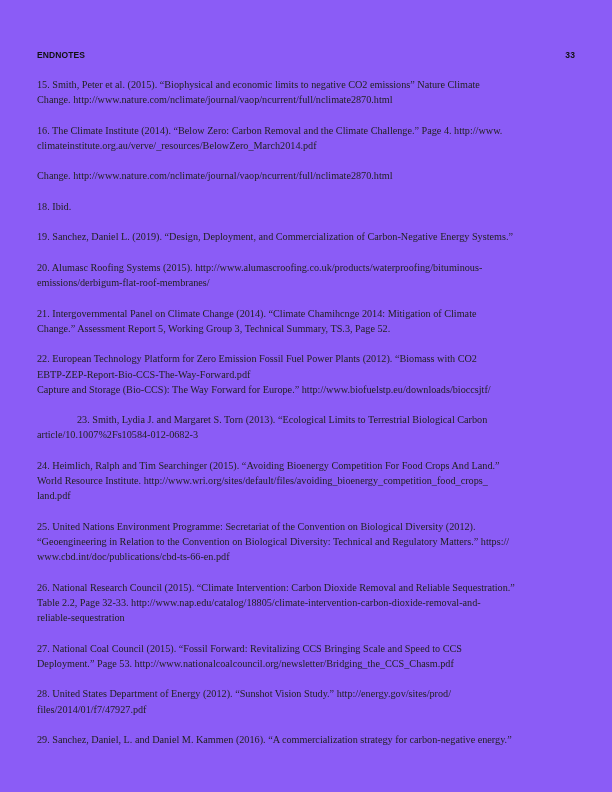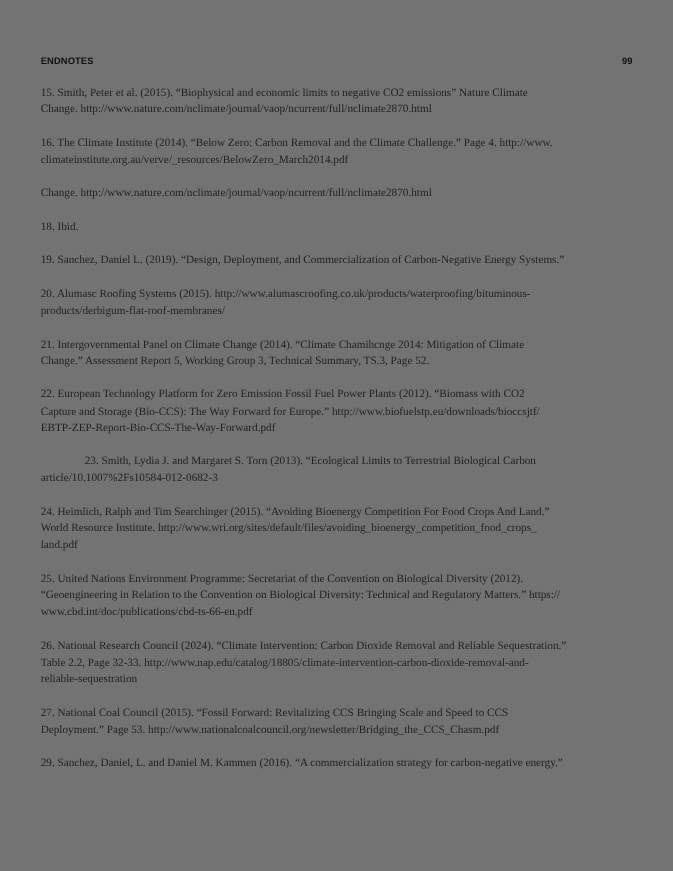--- a/index.html
+++ b/index.html
@@ -1,38 +1,38 @@
 <!DOCTYPE html>
 <html><head>
   <meta charset="utf-8">
   <style>
     html, body { margin: 0; padding: 0; background: #ffffff; }
     body { width: 612px; height: 792px; position: relative; overflow: hidden; }
-    .page { position: absolute; left: 0; top: 0; width: 612px; height: 792px; background: #737373; }
+    .page { position: absolute; left: 0; top: 0; width: 612px; height: 792px; background: #8b5cf6; }
     .header {
       position: absolute; left: 37px; right: 37px; top: 50px; height: 14px;
       font-family: "Liberation Sans", sans-serif; font-weight: bold; font-size: 8.5px;
       color: #111; letter-spacing: 0.1px;
     }
     .header .title { position: absolute; left: 0; top: 0; }
     .header .pagenum { position: absolute; right: 0; top: 0; }
     .notes {
       position: absolute; left: 37px; top: 77px; width: 542px;
       font-family: "Liberation Serif", serif; font-size: 10.2px; line-height: 15.2px;
       color: #222;
     }
     .note { margin: 0 0 15.3px 0; }
   </style>
 </head>
 <body>
 
 <div class="page">
   <div class="header">
     <span class="title">ENDNOTES</span>
-    <span class="pagenum">99</span>
+    <span class="pagenum">33</span>
   </div>
   <div class="notes" id="notes">
       <div class="note">
         <div class="line" style="white-space: nowrap;">15. Smith, Peter et al. (2015). “Biophysical and economic limits to negative CO2 emissions” Nature Climate</div>
         <div class="line" style="white-space: nowrap;">Change. http://www.nature.com/nclimate/journal/vaop/ncurrent/full/nclimate2870.html</div>
       </div>
       <div class="note">
         <div class="line" style="white-space: nowrap;">16. The Climate Institute (2014). “Below Zero: Carbon Removal and the Climate Challenge.” Page 4. http://www.</div>
         <div class="line" style="white-space: nowrap;">climateinstitute.org.au/verve/_resources/BelowZero_March2014.pdf</div>
       </div>
@@ -40,51 +40,55 @@
         <div class="line" style="white-space: nowrap;">Change. http://www.nature.com/nclimate/journal/vaop/ncurrent/full/nclimate2870.html</div>
       </div>
       <div class="note">
         <div class="line" style="white-space: nowrap;">18. Ibid.</div>
       </div>
       <div class="note">
         <div class="line" style="white-space: nowrap;">19. Sanchez, Daniel L. (2019). “Design, Deployment, and Commercialization of Carbon-Negative Energy Systems.”</div>
       </div>
       <div class="note">
         <div class="line" style="white-space: nowrap;">20. Alumasc Roofing Systems (2015). http://www.alumascroofing.co.uk/products/waterproofing/bituminous-</div>
-        <div class="line" style="white-space: nowrap;">products/derbigum-flat-roof-membranes/</div>
+        <div class="line" style="white-space: nowrap;">emissions/derbigum-flat-roof-membranes/</div>
       </div>
       <div class="note">
         <div class="line" style="white-space: nowrap;">21. Intergovernmental Panel on Climate Change (2014). “Climate Chamihcnge 2014: Mitigation of Climate</div>
         <div class="line" style="white-space: nowrap;">Change.” Assessment Report 5, Working Group 3, Technical Summary, TS.3, Page 52.</div>
       </div>
       <div class="note">
         <div class="line" style="white-space: nowrap;">22. European Technology Platform for Zero Emission Fossil Fuel Power Plants (2012). “Biomass with CO2</div>
+        <div class="line" style="white-space: nowrap;">EBTP-ZEP-Report-Bio-CCS-The-Way-Forward.pdf</div>
         <div class="line" style="white-space: nowrap;">Capture and Storage (Bio-CCS): The Way Forward for Europe.” http://www.biofuelstp.eu/downloads/bioccsjtf/</div>
-        <div class="line" style="white-space: nowrap;">EBTP-ZEP-Report-Bio-CCS-The-Way-Forward.pdf</div>
       </div>
       <div class="note">
         <div class="line" style="white-space: nowrap; margin-left: 40px;">23. Smith, Lydia J. and Margaret S. Torn (2013). “Ecological Limits to Terrestrial Biological Carbon</div>
         <div class="line" style="white-space: nowrap;">article/10.1007%2Fs10584-012-0682-3</div>
       </div>
       <div class="note">
         <div class="line" style="white-space: nowrap;">24. Heimlich, Ralph and Tim Searchinger (2015). “Avoiding Bioenergy Competition For Food Crops And Land.”</div>
         <div class="line" style="white-space: nowrap;">World Resource Institute. http://www.wri.org/sites/default/files/avoiding_bioenergy_competition_food_crops_</div>
         <div class="line" style="white-space: nowrap;">land.pdf</div>
       </div>
       <div class="note">
         <div class="line" style="white-space: nowrap;">25. United Nations Environment Programme: Secretariat of the Convention on Biological Diversity (2012).</div>
         <div class="line" style="white-space: nowrap;">“Geoengineering in Relation to the Convention on Biological Diversity: Technical and Regulatory Matters.” https://</div>
         <div class="line" style="white-space: nowrap;">www.cbd.int/doc/publications/cbd-ts-66-en.pdf</div>
       </div>
       <div class="note">
-        <div class="line" style="white-space: nowrap;">26. National Research Council (2024). “Climate Intervention: Carbon Dioxide Removal and Reliable Sequestration.”</div>
+        <div class="line" style="white-space: nowrap;">26. National Research Council (2015). “Climate Intervention: Carbon Dioxide Removal and Reliable Sequestration.”</div>
         <div class="line" style="white-space: nowrap;">Table 2.2, Page 32-33. http://www.nap.edu/catalog/18805/climate-intervention-carbon-dioxide-removal-and-</div>
         <div class="line" style="white-space: nowrap;">reliable-sequestration</div>
       </div>
       <div class="note">
         <div class="line" style="white-space: nowrap;">27. National Coal Council (2015). “Fossil Forward: Revitalizing CCS Bringing Scale and Speed to CCS</div>
         <div class="line" style="white-space: nowrap;">Deployment.” Page 53. http://www.nationalcoalcouncil.org/newsletter/Bridging_the_CCS_Chasm.pdf</div>
       </div>
       <div class="note">
+        <div class="line" style="white-space: nowrap;">28. United States Department of Energy (2012). “Sunshot Vision Study.” http://energy.gov/sites/prod/</div>
+        <div class="line" style="white-space: nowrap;">files/2014/01/f7/47927.pdf</div>
+      </div>
+      <div class="note">
         <div class="line" style="white-space: nowrap;">29. Sanchez, Daniel, L. and Daniel M. Kammen (2016). “A commercialization strategy for carbon-negative energy.”</div>
       </div>
     </div>
 </div>
 
 </body></html>

